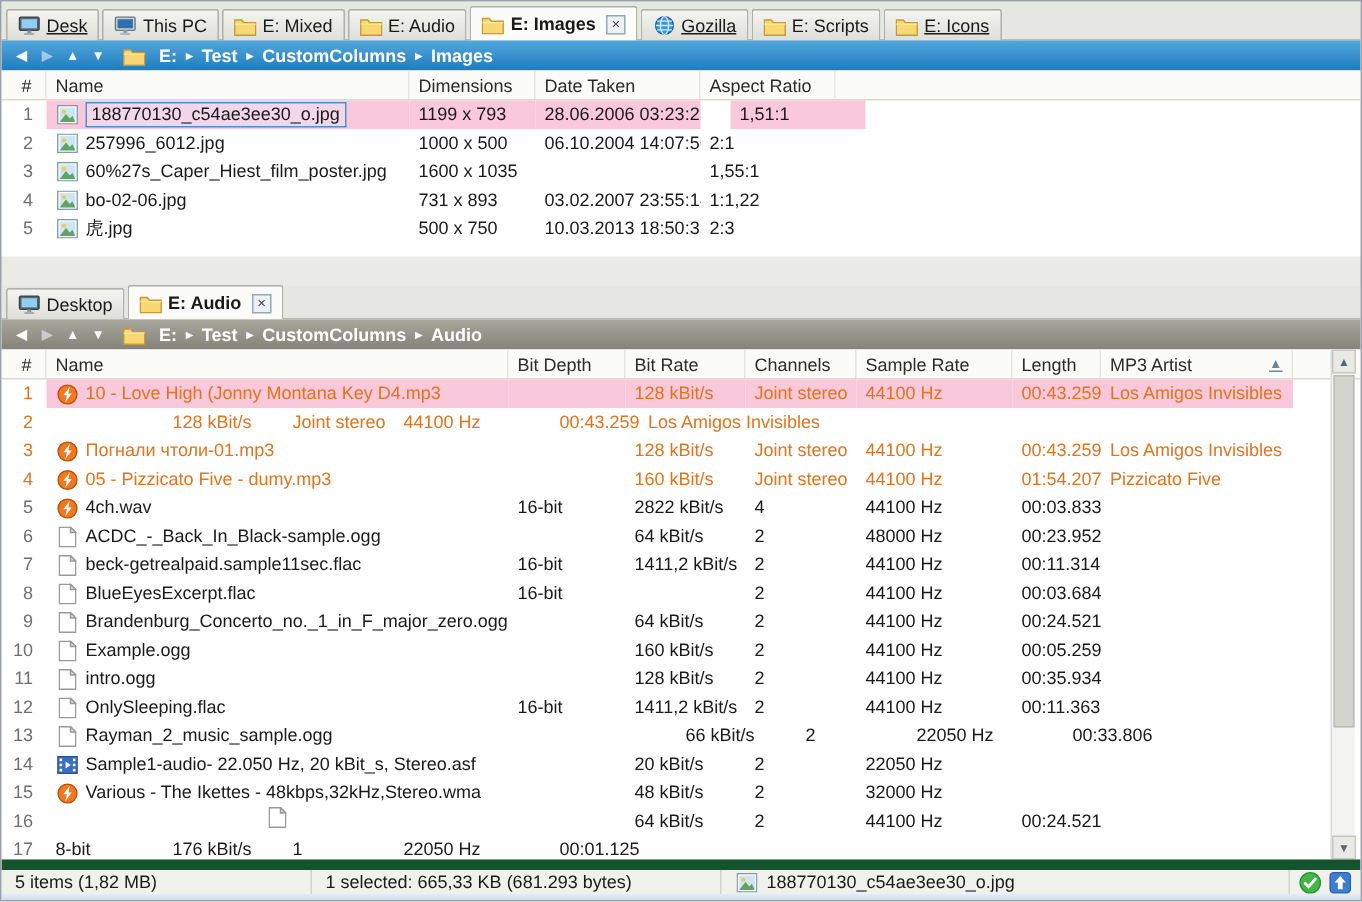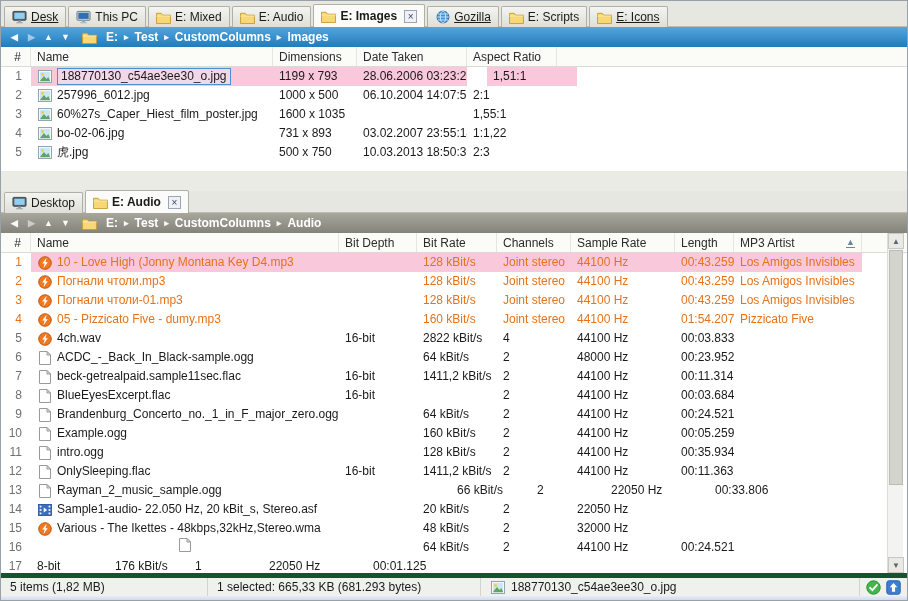--- a/index.html
+++ b/index.html
@@ -45,21 +45,21 @@
   .focusbox{border:1px solid #4e8fd0;background:#f2d7e9;padding:0 3px;line-height:15px}
 
   
   #scrollbar{position:absolute;left:886px;top:232px;width:16px;height:340px;background:#f3f3f1;border-left:1px solid #ddddd8}
   .sb-btn{position:absolute;left:0;width:16px;height:16px;background:#e9e9e5;border:1px solid #c8c8c3;color:#5a6570;font-size:8px;display:flex;align-items:center;justify-content:center}
   #sb-up{top:0}
   #sb-down{bottom:0}
   #sb-thumb{position:absolute;left:1px;width:14px;top:17px;height:235px;background:#d4d4cf;border:1px solid #bcbcb6}
 
   
-  #statusbar{position:absolute;left:0;right:0;top:572px;height:23px;background:#f0f0ec;border-top:5px solid #14532d;display:flex;align-items:center}
+  #statusbar{position:absolute;left:0;right:0;top:572px;height:23px;background:#f0f0ec;border-top:7px solid #14532d;display:flex;align-items:center}
   .status-seg{padding:0 9px;border-right:1px solid #d4d4ce;height:100%;display:flex;align-items:center;gap:6px;overflow:hidden;white-space:nowrap}
   #seg1{width:207px}
   #seg2{width:273px}
   #seg3{flex:1}
   #status-icons{display:flex;gap:5px;padding:0 6px;align-items:center}
   .statusicon{display:inline-flex}
 
   #bottomstrip{position:absolute;left:0;right:0;top:595px;height:6px;background:linear-gradient(#e6edf7,#c2d3e9)}
 </style>
 </head>
@@ -354,29 +354,20 @@
         </div>
         <div class="cell sel" style="width: 78px;"></div>
         <div class="cell sel" style="width: 80px;">128 kBit/s</div>
         <div class="cell sel" style="width: 74px;">Joint stereo</div>
         <div class="cell sel" style="width: 104px;">44100 Hz</div>
         <div class="cell sel" style="width: 59px;">00:43.259</div>
         <div class="cell sel" style="width: 128px;">Los Amigos Invisibles</div>
       </div>
       <div class="row orange">
         <div class="cell num" style="width: 30px;">2</div>
-        <div class="cell namecell" style="width: 308px;">
-          <span class="fileicon">
-            <svg width="14" height="14" viewBox="0 0 16 16">
-              <circle cx="8" cy="8" r="7.2" fill="#f0781e" stroke="#b94f0a"></circle>
-              <path d="M9.8 2L4.8 8.6h2.8L6.2 14l5-6.8H8.6z" fill="#fff"></path>
-            </svg>
-          </span>
-          <span>Погнали чтоли.mp3</span>
-        </div>
         <div class="cell" style="width: 78px;"></div>
         <div class="cell" style="width: 80px;">128 kBit/s</div>
         <div class="cell" style="width: 74px;">Joint stereo</div>
         <div class="cell" style="width: 104px;">44100 Hz</div>
         <div class="cell" style="width: 59px;">00:43.259</div>
         <div class="cell" style="width: 128px;">Los Amigos Invisibles</div>
       </div>
       <div class="row orange">
         <div class="cell num" style="width: 30px;">3</div>
         <div class="cell namecell" style="width: 308px;">

